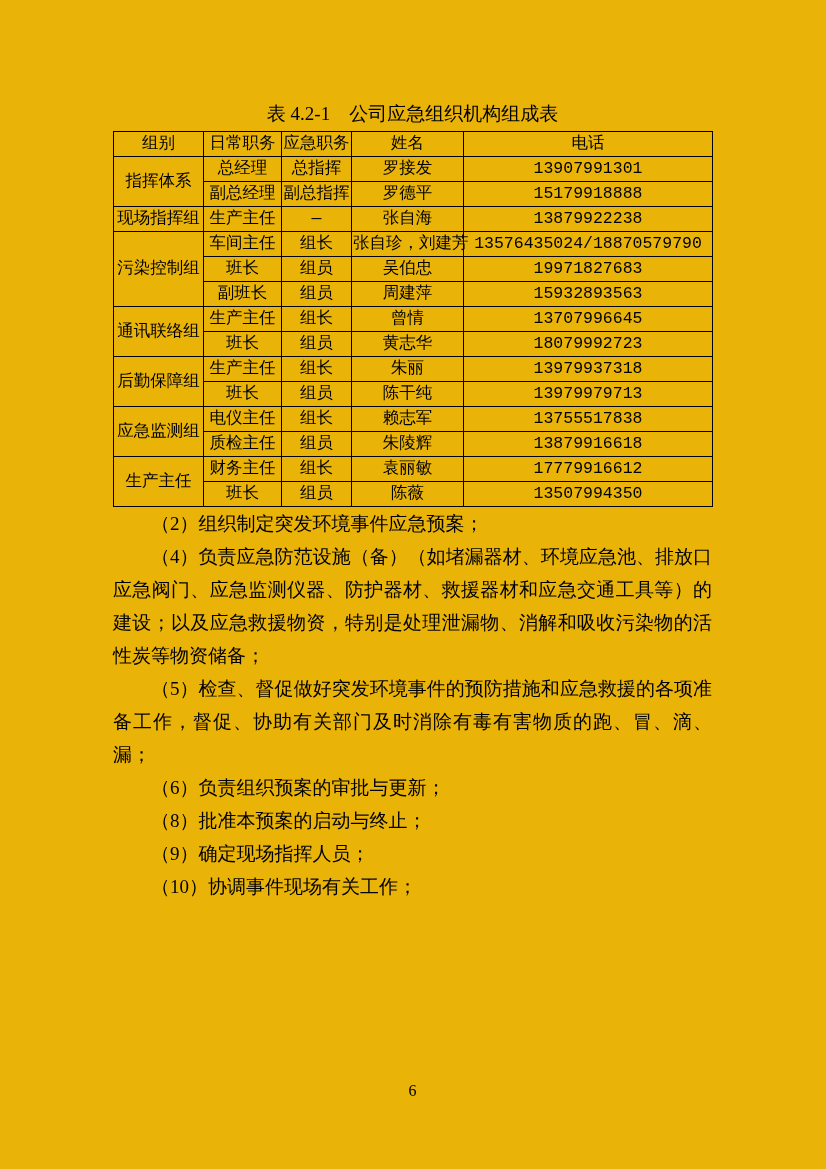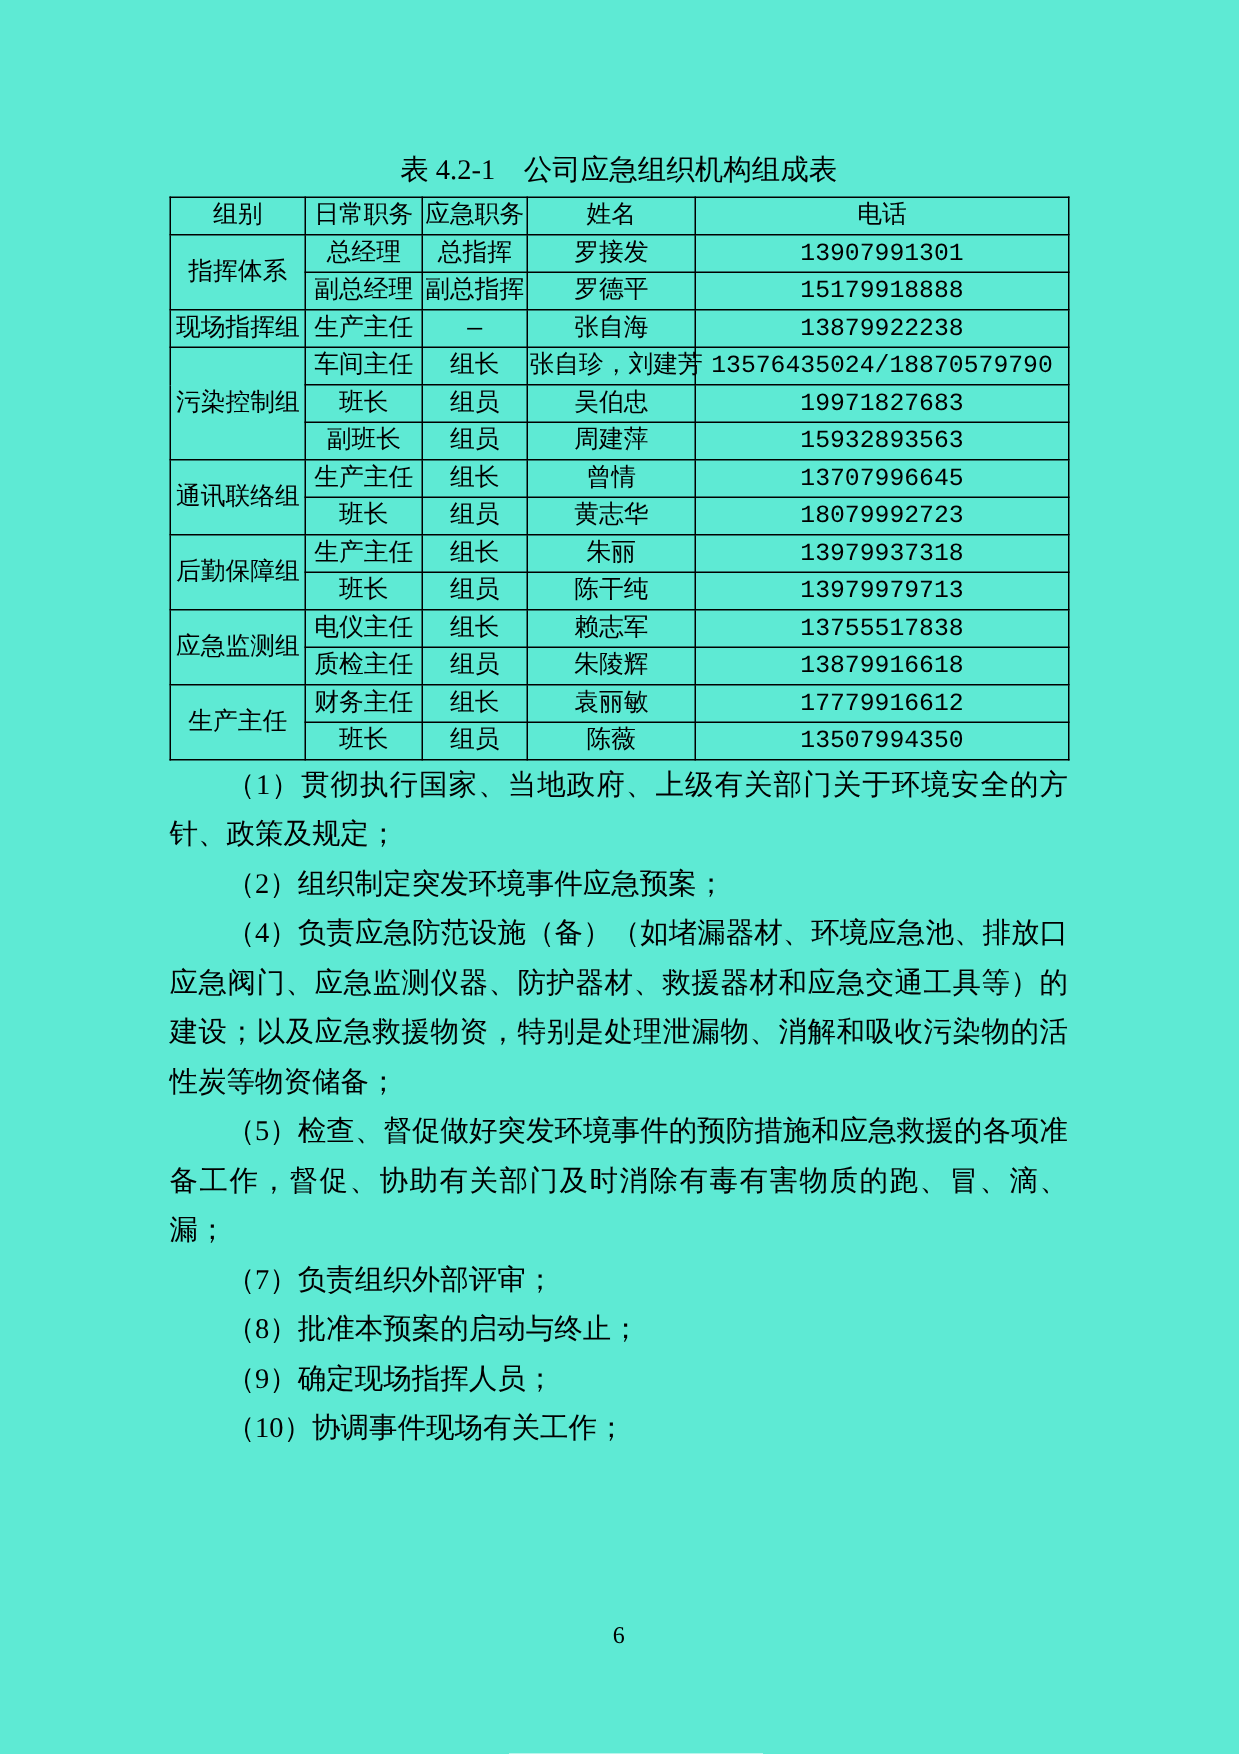--- a/index.html
+++ b/index.html
@@ -4,21 +4,21 @@
 <style>
   html, body {
     margin: 0;
     padding: 0;
     background: #ffffff;
   }
   .page {
     position: relative;
     width: 826px;
     height: 1169px;
-    background: #5eead4;
+    background: #eab308;
     color: #000000;
     font-family: "Liberation Serif", "DejaVu Serif", serif;
     overflow: hidden;
   }
   .content {
     position: absolute;
     left: 113px;
     top: 103px;
     width: 599px;
   }
@@ -189,25 +189,24 @@
             <td>班长</td>
             <td>组员</td>
             <td>陈薇</td>
             <td>13507994350</td>
           </tr>
         </tbody>
     </table>
 
 
     <div>
-        <p class="para">（1）贯彻执行国家、当地政府、上级有关部门关于环境安全的方针、政策及规定；</p>
         <p class="para">（2）组织制定突发环境事件应急预案；</p>
         <p class="para">（4）负责应急防范设施（备）（如堵漏器材、环境应急池、排放口应急阀门、应急监测仪器、防护器材、救援器材和应急交通工具等）的建设；以及应急救援物资，特别是处理泄漏物、消解和吸收污染物的活性炭等物资储备；</p>
         <p class="para">（5）检查、督促做好突发环境事件的预防措施和应急救援的各项准备工作，督促、协助有关部门及时消除有毒有害物质的跑、冒、滴、漏；</p>
-        <p class="para">（7）负责组织外部评审；</p>
+        <p class="para">（6）负责组织预案的审批与更新；</p>
         <p class="para">（8）批准本预案的启动与终止；</p>
         <p class="para">（9）确定现场指挥人员；</p>
         <p class="para">（10）协调事件现场有关工作；</p>
       </div>
 
   </div>
 
   <div class="page-number">6</div>
 </div>
 

